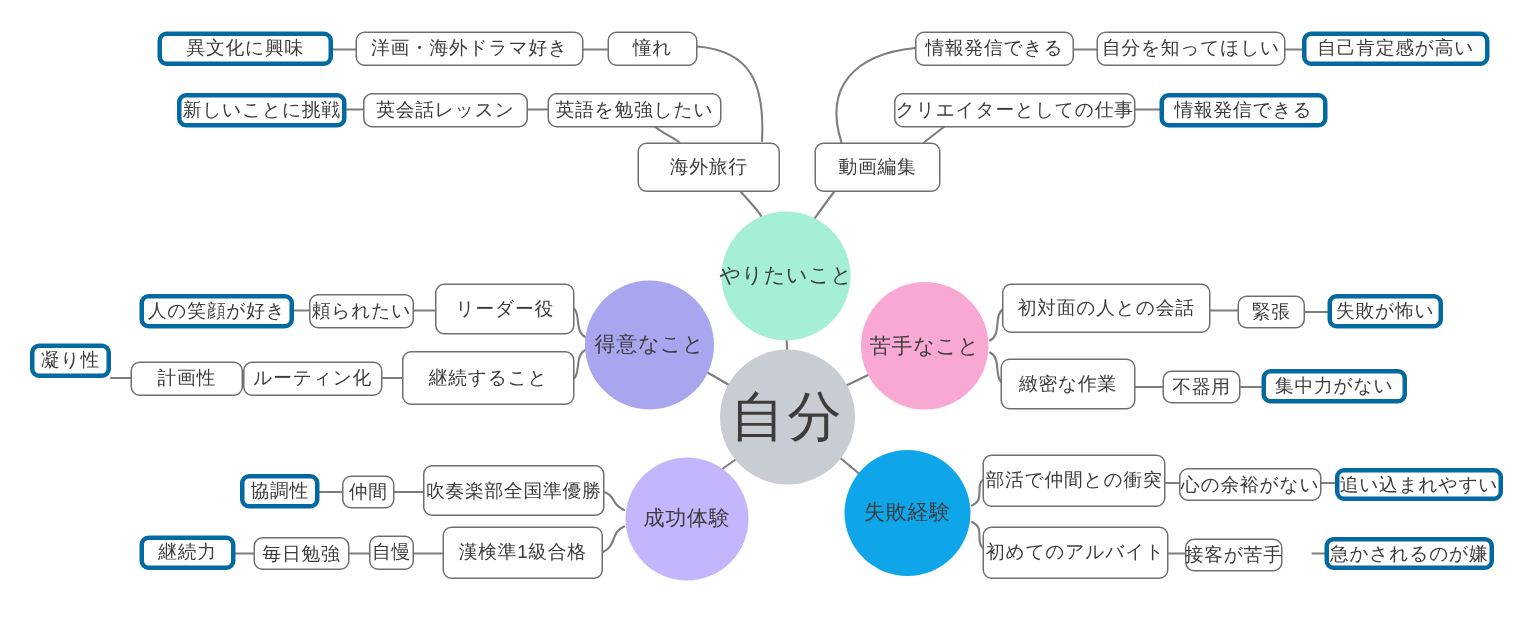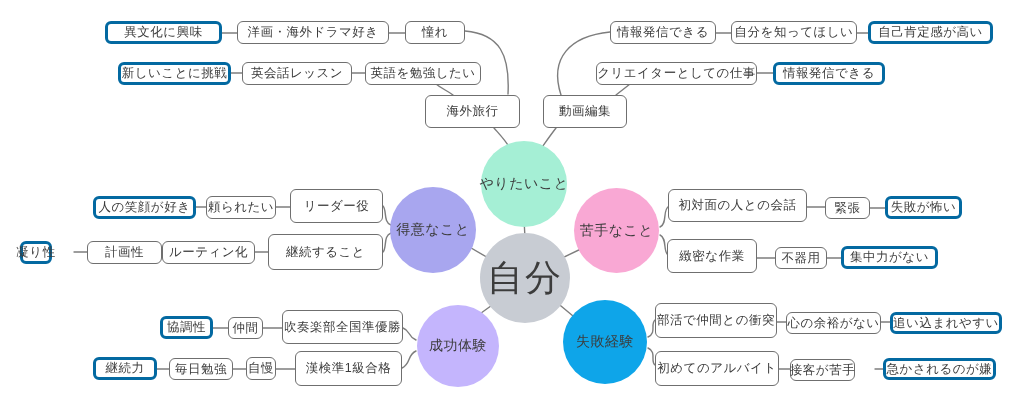--- a/index.html
+++ b/index.html
@@ -100,21 +100,21 @@
   <div class="box" style="left:610px;top:21px;width:106px;height:23px">情報発信できる</div>
   <div class="box" style="left:731px;top:21px;width:126px;height:23px">自分を知ってほしい</div>
   <div class="box red" style="left:868px;top:21px;width:125px;height:23px">自己肯定感が高い</div>
   <div class="box" style="left:596px;top:62px;width:161px;height:23px">クリエイターとしての仕事</div>
   <div class="box red" style="left:773px;top:62px;width:112px;height:23px">情報発信できる</div>
   <div class="box" style="left:543px;top:95px;width:84px;height:33px">動画編集</div>
 
   <div class="box red" style="left:93px;top:196px;width:103px;height:23px">人の笑顔が好き</div>
   <div class="box" style="left:206px;top:196px;width:70px;height:23px">頼られたい</div>
   <div class="box" style="left:290px;top:189px;width:93px;height:34px">リーダー役</div>
-  <div class="box red" style="left:20px;top:241px;width:32px;height:23px">凝り性</div>
+  <div class="box red" style="left:20px;top:229px;width:54px;height:23px">凝り性</div>
   <div class="box" style="left:87px;top:241px;width:75px;height:23px">計画性</div>
   <div class="box" style="left:162px;top:241px;width:93px;height:23px">ルーティン化</div>
   <div class="box" style="left:268px;top:234px;width:115px;height:36px">継続すること</div>
 
   <div class="box" style="left:668px;top:189px;width:139px;height:33px">初対面の人との会話</div>
   <div class="box" style="left:825px;top:197px;width:45px;height:22px">緊張</div>
   <div class="box red" style="left:885px;top:196px;width:77px;height:23px">失敗が怖い</div>
   <div class="box" style="left:667px;top:239px;width:90px;height:34px">緻密な作業</div>
   <div class="box" style="left:775px;top:247px;width:52px;height:22px">不器用</div>
   <div class="box red" style="left:841px;top:246px;width:97px;height:23px">集中力がない</div>

